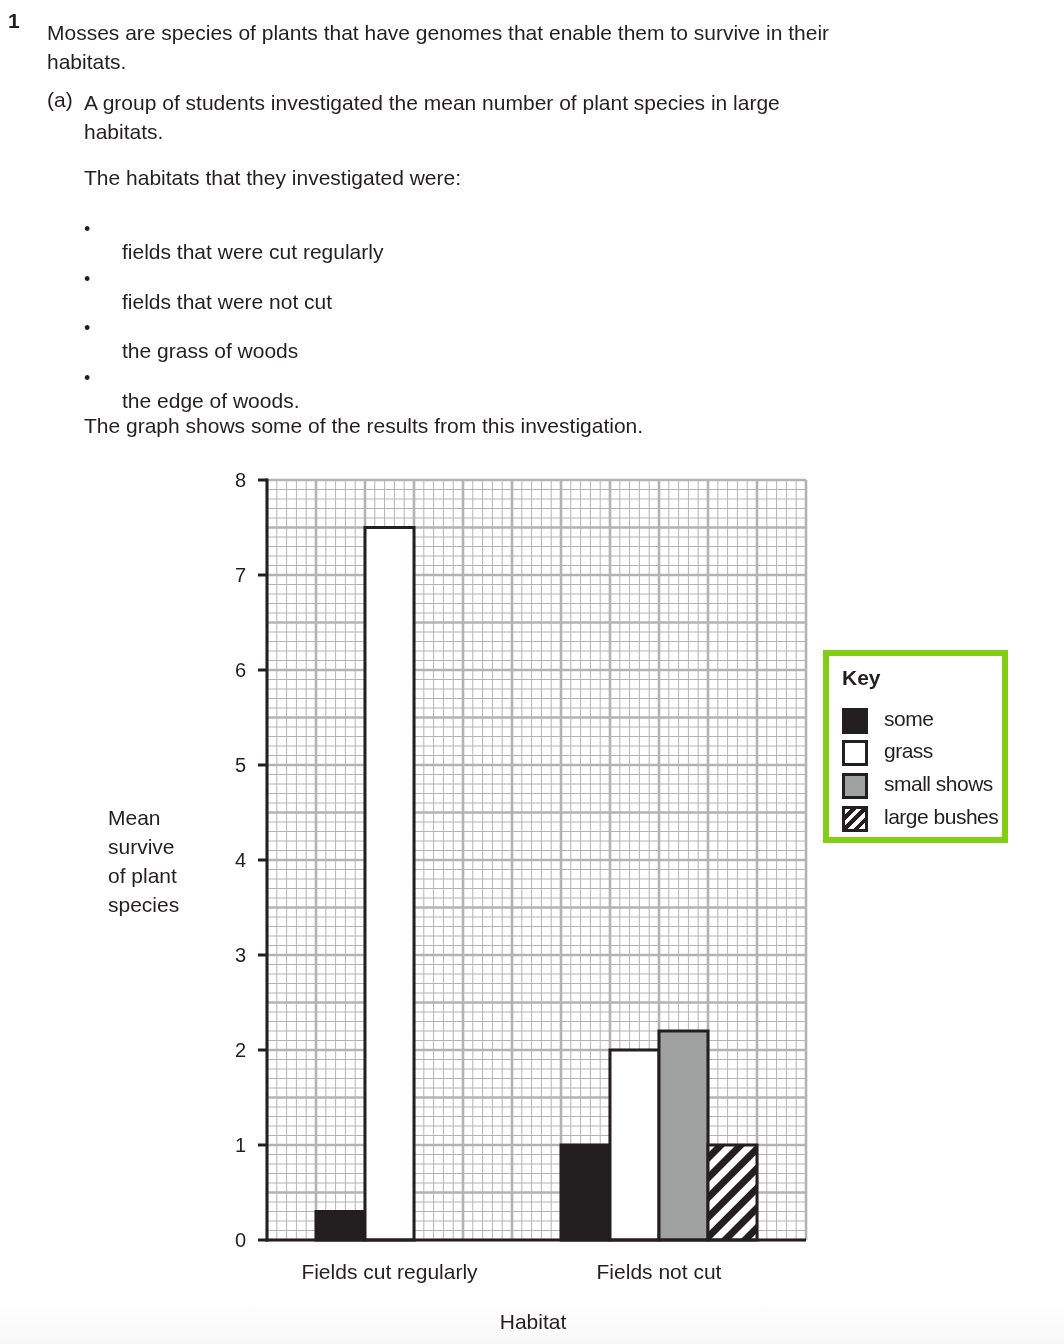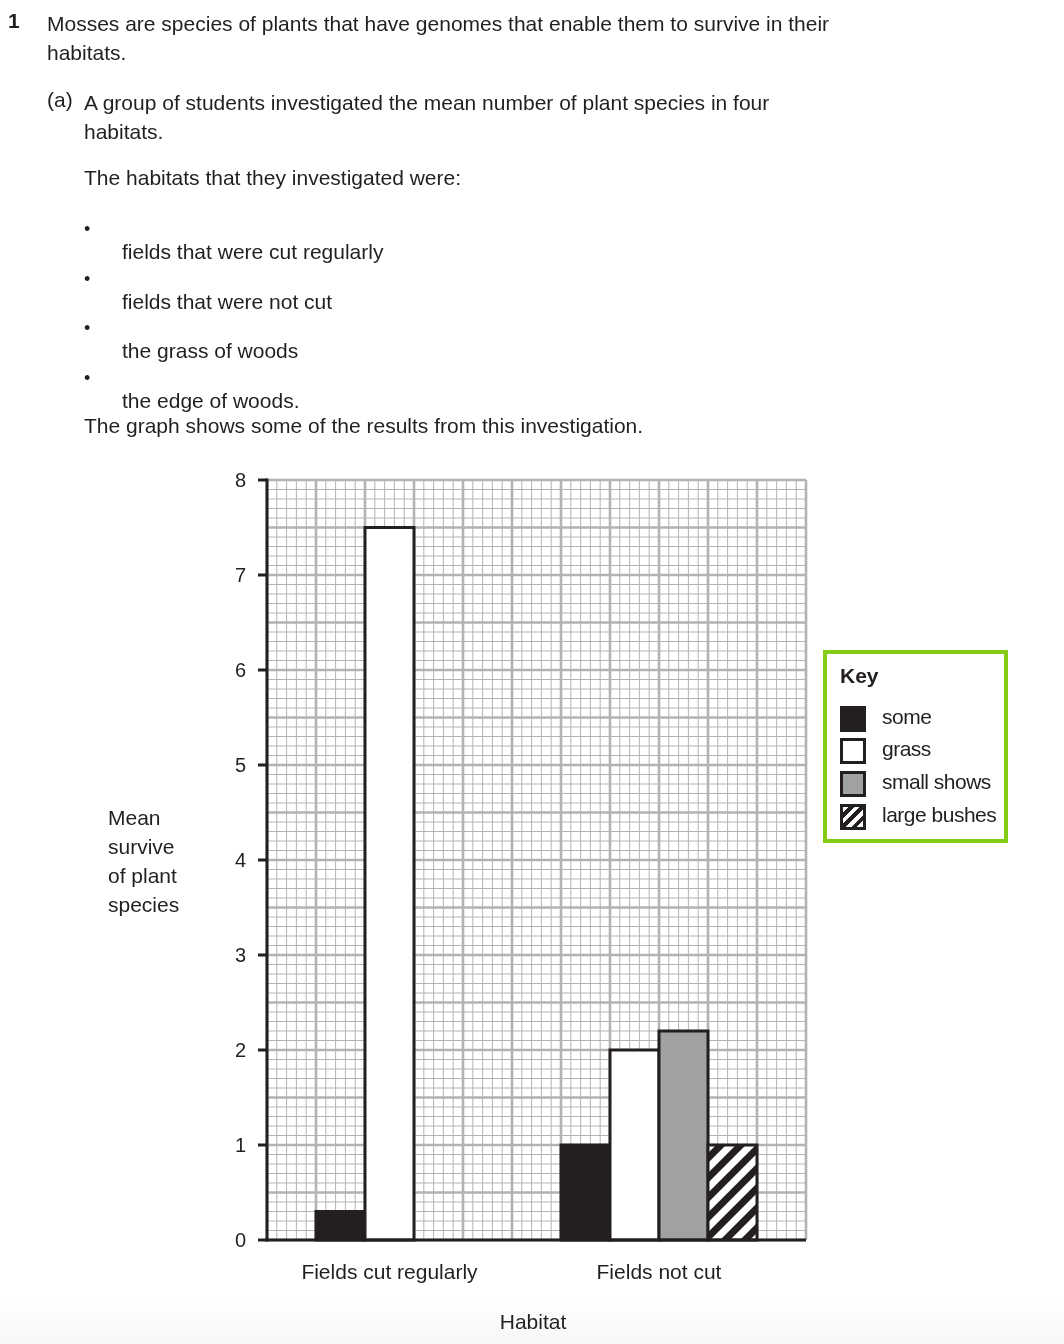--- a/index.html
+++ b/index.html
@@ -4,50 +4,50 @@
 <style>
   html, body { margin: 0; padding: 0; background: #ffffff; }
   body {
     width: 1064px; height: 1344px; position: relative; overflow: hidden;
     font-family: "Liberation Sans", "DejaVu Sans", sans-serif;
     color: #231f20;
     background: linear-gradient(to bottom, #ffffff 0, #ffffff 1300px, #f7f7f7 1344px);
   }
   .abs { position: absolute; white-space: nowrap; }
   .qnum { left: 8px; top: 9px; font-size: 21px; font-weight: bold; }
-  .qtext { left: 47px; top: 9px; font-size: 21px; line-height: 29px; }
+  .qtext { left: 47px; top: 18px; font-size: 21px; line-height: 29px; }
   .part-label { left: 47px; top: 88px; font-size: 21px; }
   .part-text { left: 84px; top: 88px; font-size: 21px; line-height: 29px; }
   .p { left: 84px; font-size: 21px; }
   .bullet { left: 84px; font-size: 18px; }
   .bullet-text { left: 122px; font-size: 21px; margin-top: 24px; }
   .chart { position: absolute; left: 0; top: 0; width: 1064px; height: 1344px; }
   .ylabel { left: 108px; top: 803px; font-size: 21px; line-height: 29px; white-space: normal; width: 110px; }
   .key {
     position: absolute; left: 823px; top: 650px; width: 185px; height: 193px;
-    border: 4px solid #84cc16; background: #fff; box-sizing: border-box;
+    border: 6px solid #84cc16; background: #fff; box-sizing: border-box;
   }
   .key-title { position: absolute; left: 13px; top: 10px; font-size: 21px; font-weight: bold; }
   .key-row { position: absolute; left: 13px; height: 30px; }
   .key-swatch { position: absolute; left: 0; top: 2px; width: 26px; height: 26px; box-sizing: border-box; border: 3px solid #231f20; }
   .key-text { position: absolute; left: 42px; top: 1px; font-size: 21px; white-space: nowrap; letter-spacing: -0.5px; }
   svg text { font-family: "Liberation Sans", "DejaVu Sans", sans-serif; fill: #231f20; }
 </style>
 </head>
 <body>
 
 <div class="abs qnum">1</div>
 <div class="abs qtext">
   <div>Mosses are species of plants that have genomes that enable them to survive in their</div>
   <div>habitats.</div>
 </div>
 
 <div class="abs part-label">(a)</div>
 <div class="abs part-text">
-  <div>A group of students investigated the mean number of plant species in four</div>
+  <div>A group of students investigated the mean number of plant species in large</div>
   <div>habitats.</div>
 </div>
 
 <div class="abs p" style="top:166px">The habitats that they investigated were:</div>
 
 <div>
   <div class="abs bullet" style="top:219px">•</div>
   <div class="abs bullet-text" style="top:216px">fields that were cut regularly</div>
   <div class="abs bullet" style="top:269px">•</div>
   <div class="abs bullet-text" style="top:266px">fields that were not cut</div>

